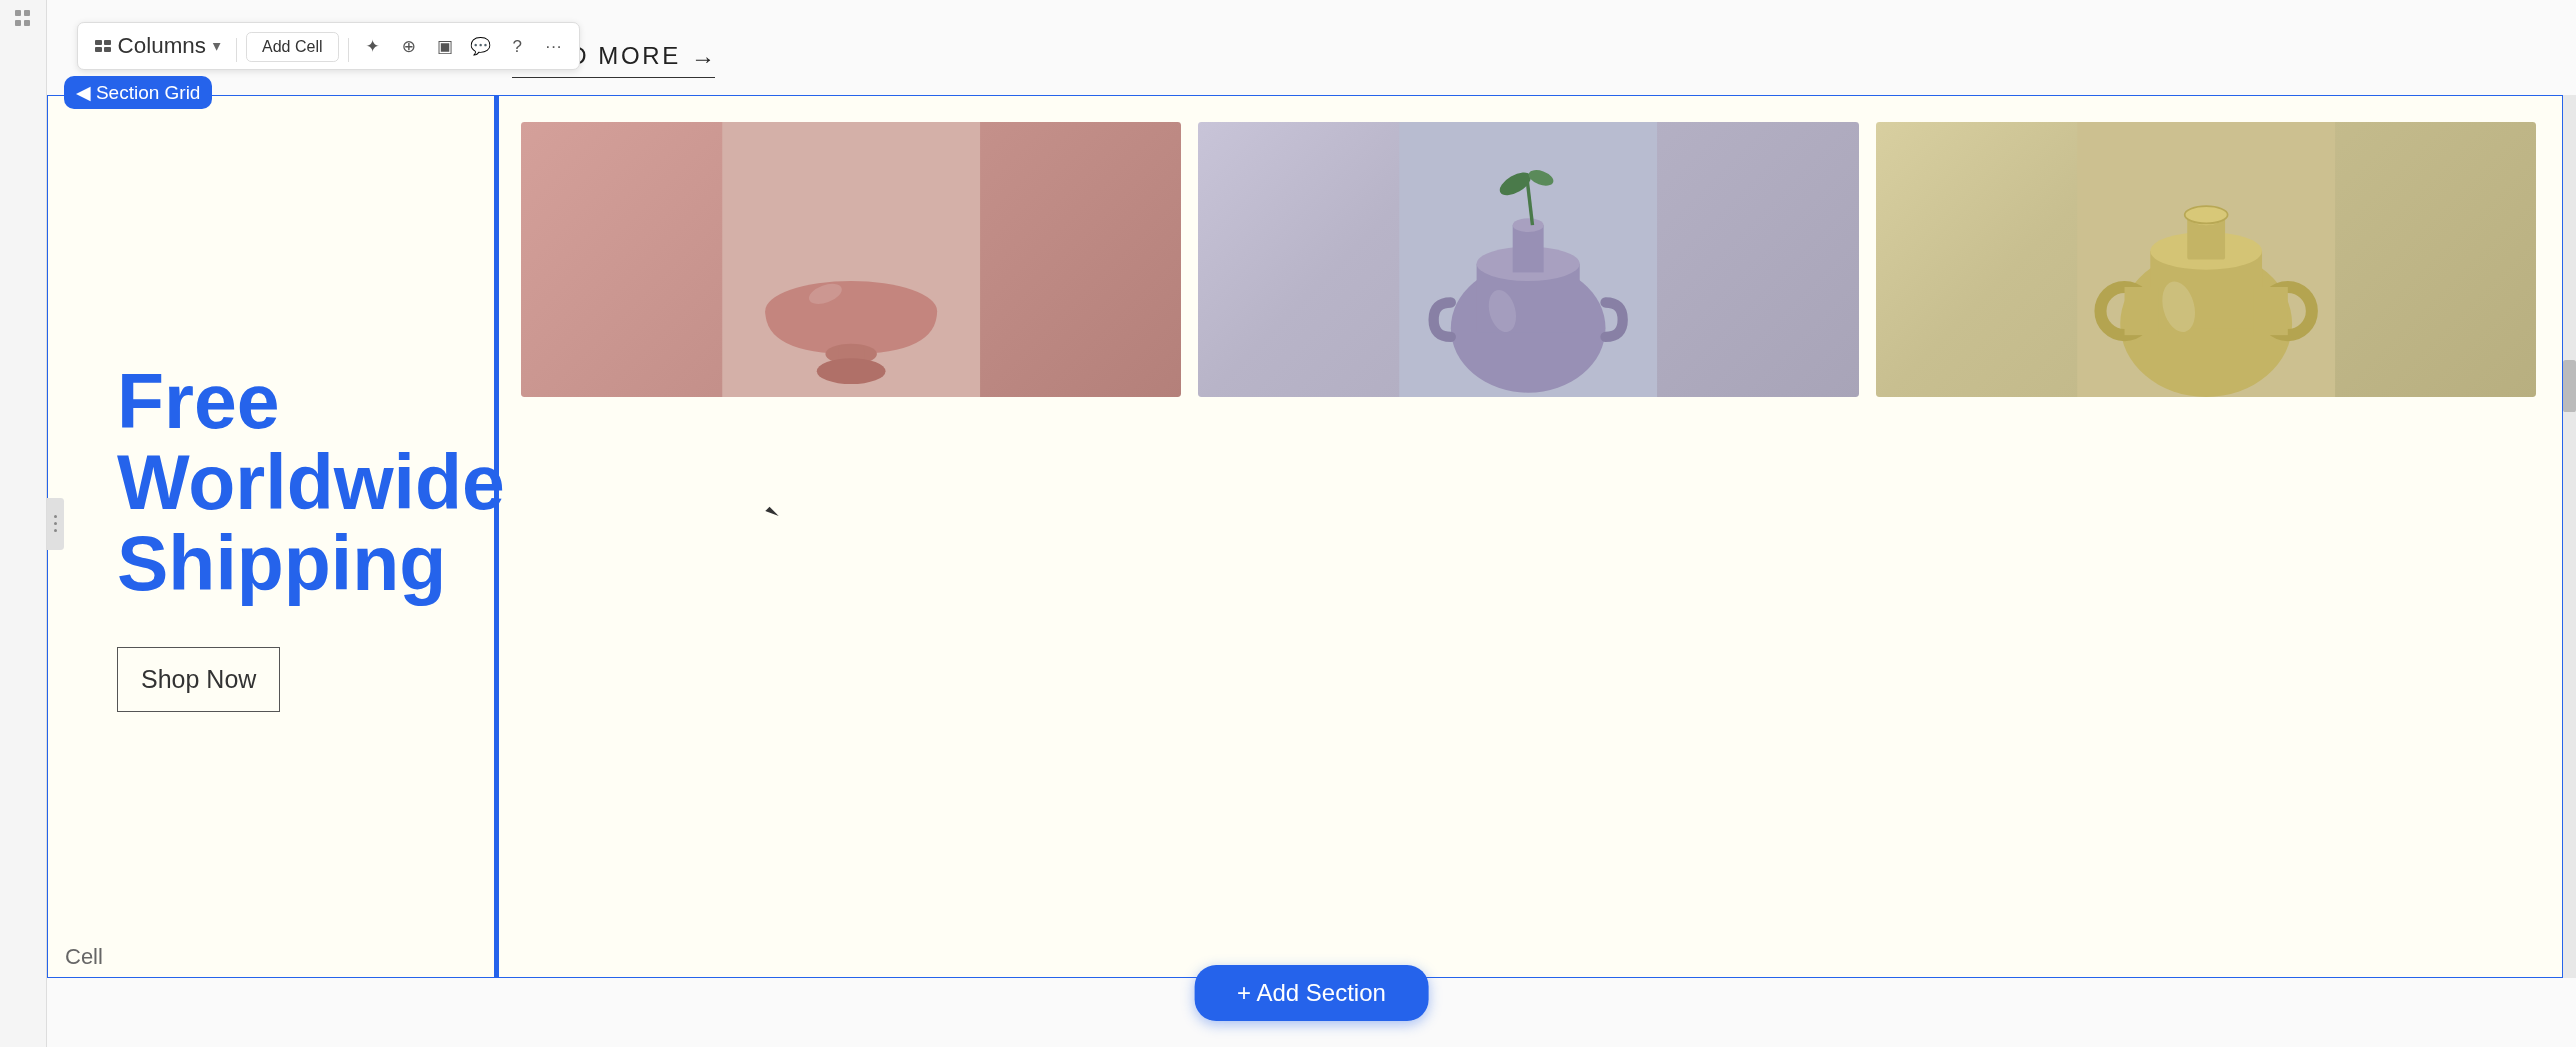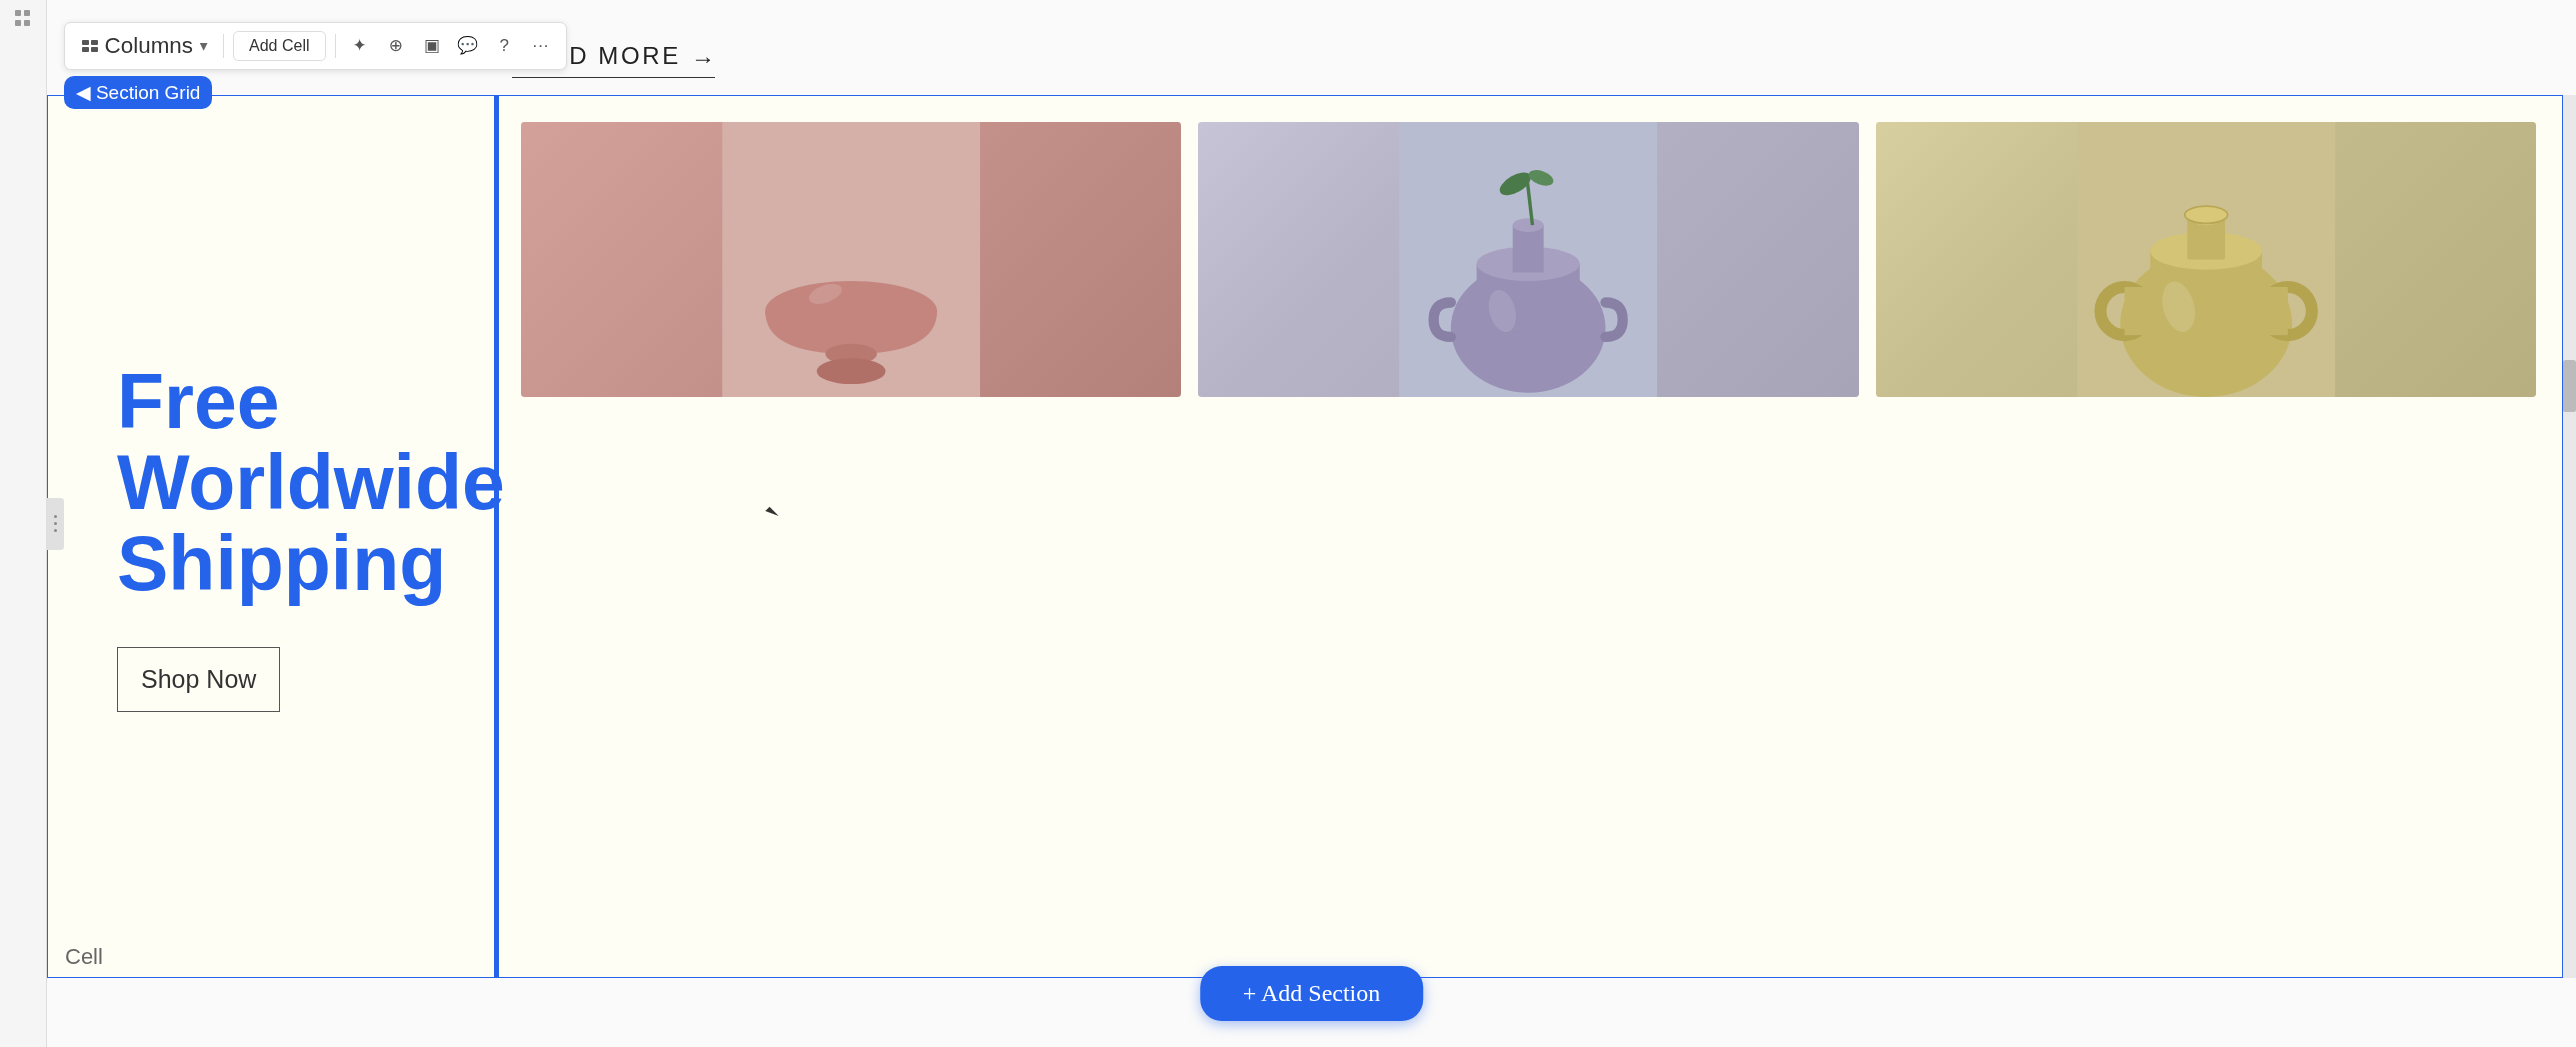--- a/index.html
+++ b/index.html
@@ -79,23 +79,23 @@
     }
     .read-more-arrow {
       font-size: 24px;
       color: #222;
     }
 
     
     .toolbar {
       position: absolute;
       top: 21.5px;
-      left: 17px;
-      display: flex;
-      align-items: center;
+      left: 30px;
+      display: flex;
+      align-items: flex-end;
       gap: 5.2px;
       background: white;
       border: 0.9px solid #ddd;
       border-radius: 6.9px;
       padding: 6.9px 10.3px;
       box-shadow: 0 1.7px 6.9px rgba(0,0,0,0.1);
       z-index: 100;
     }
     .toolbar-dropdown {
       display: flex;
@@ -341,21 +341,20 @@
       border: none;
       border-radius: 21.5px;
       padding: 13.8px 43px;
       font-size: 24px;
       cursor: pointer;
       display: flex;
       align-items: center;
       gap: 8.6px;
       font-weight: 400;
       box-shadow: 0 3.4px 13px rgba(37, 99, 235, 0.4);
-      font-family: Liberation Serif, serif;
     }
 
     
     .cursor {
       position: absolute;
       width: 17px;
       height: 17px;
       pointer-events: none;
       z-index: 9999;
     }

